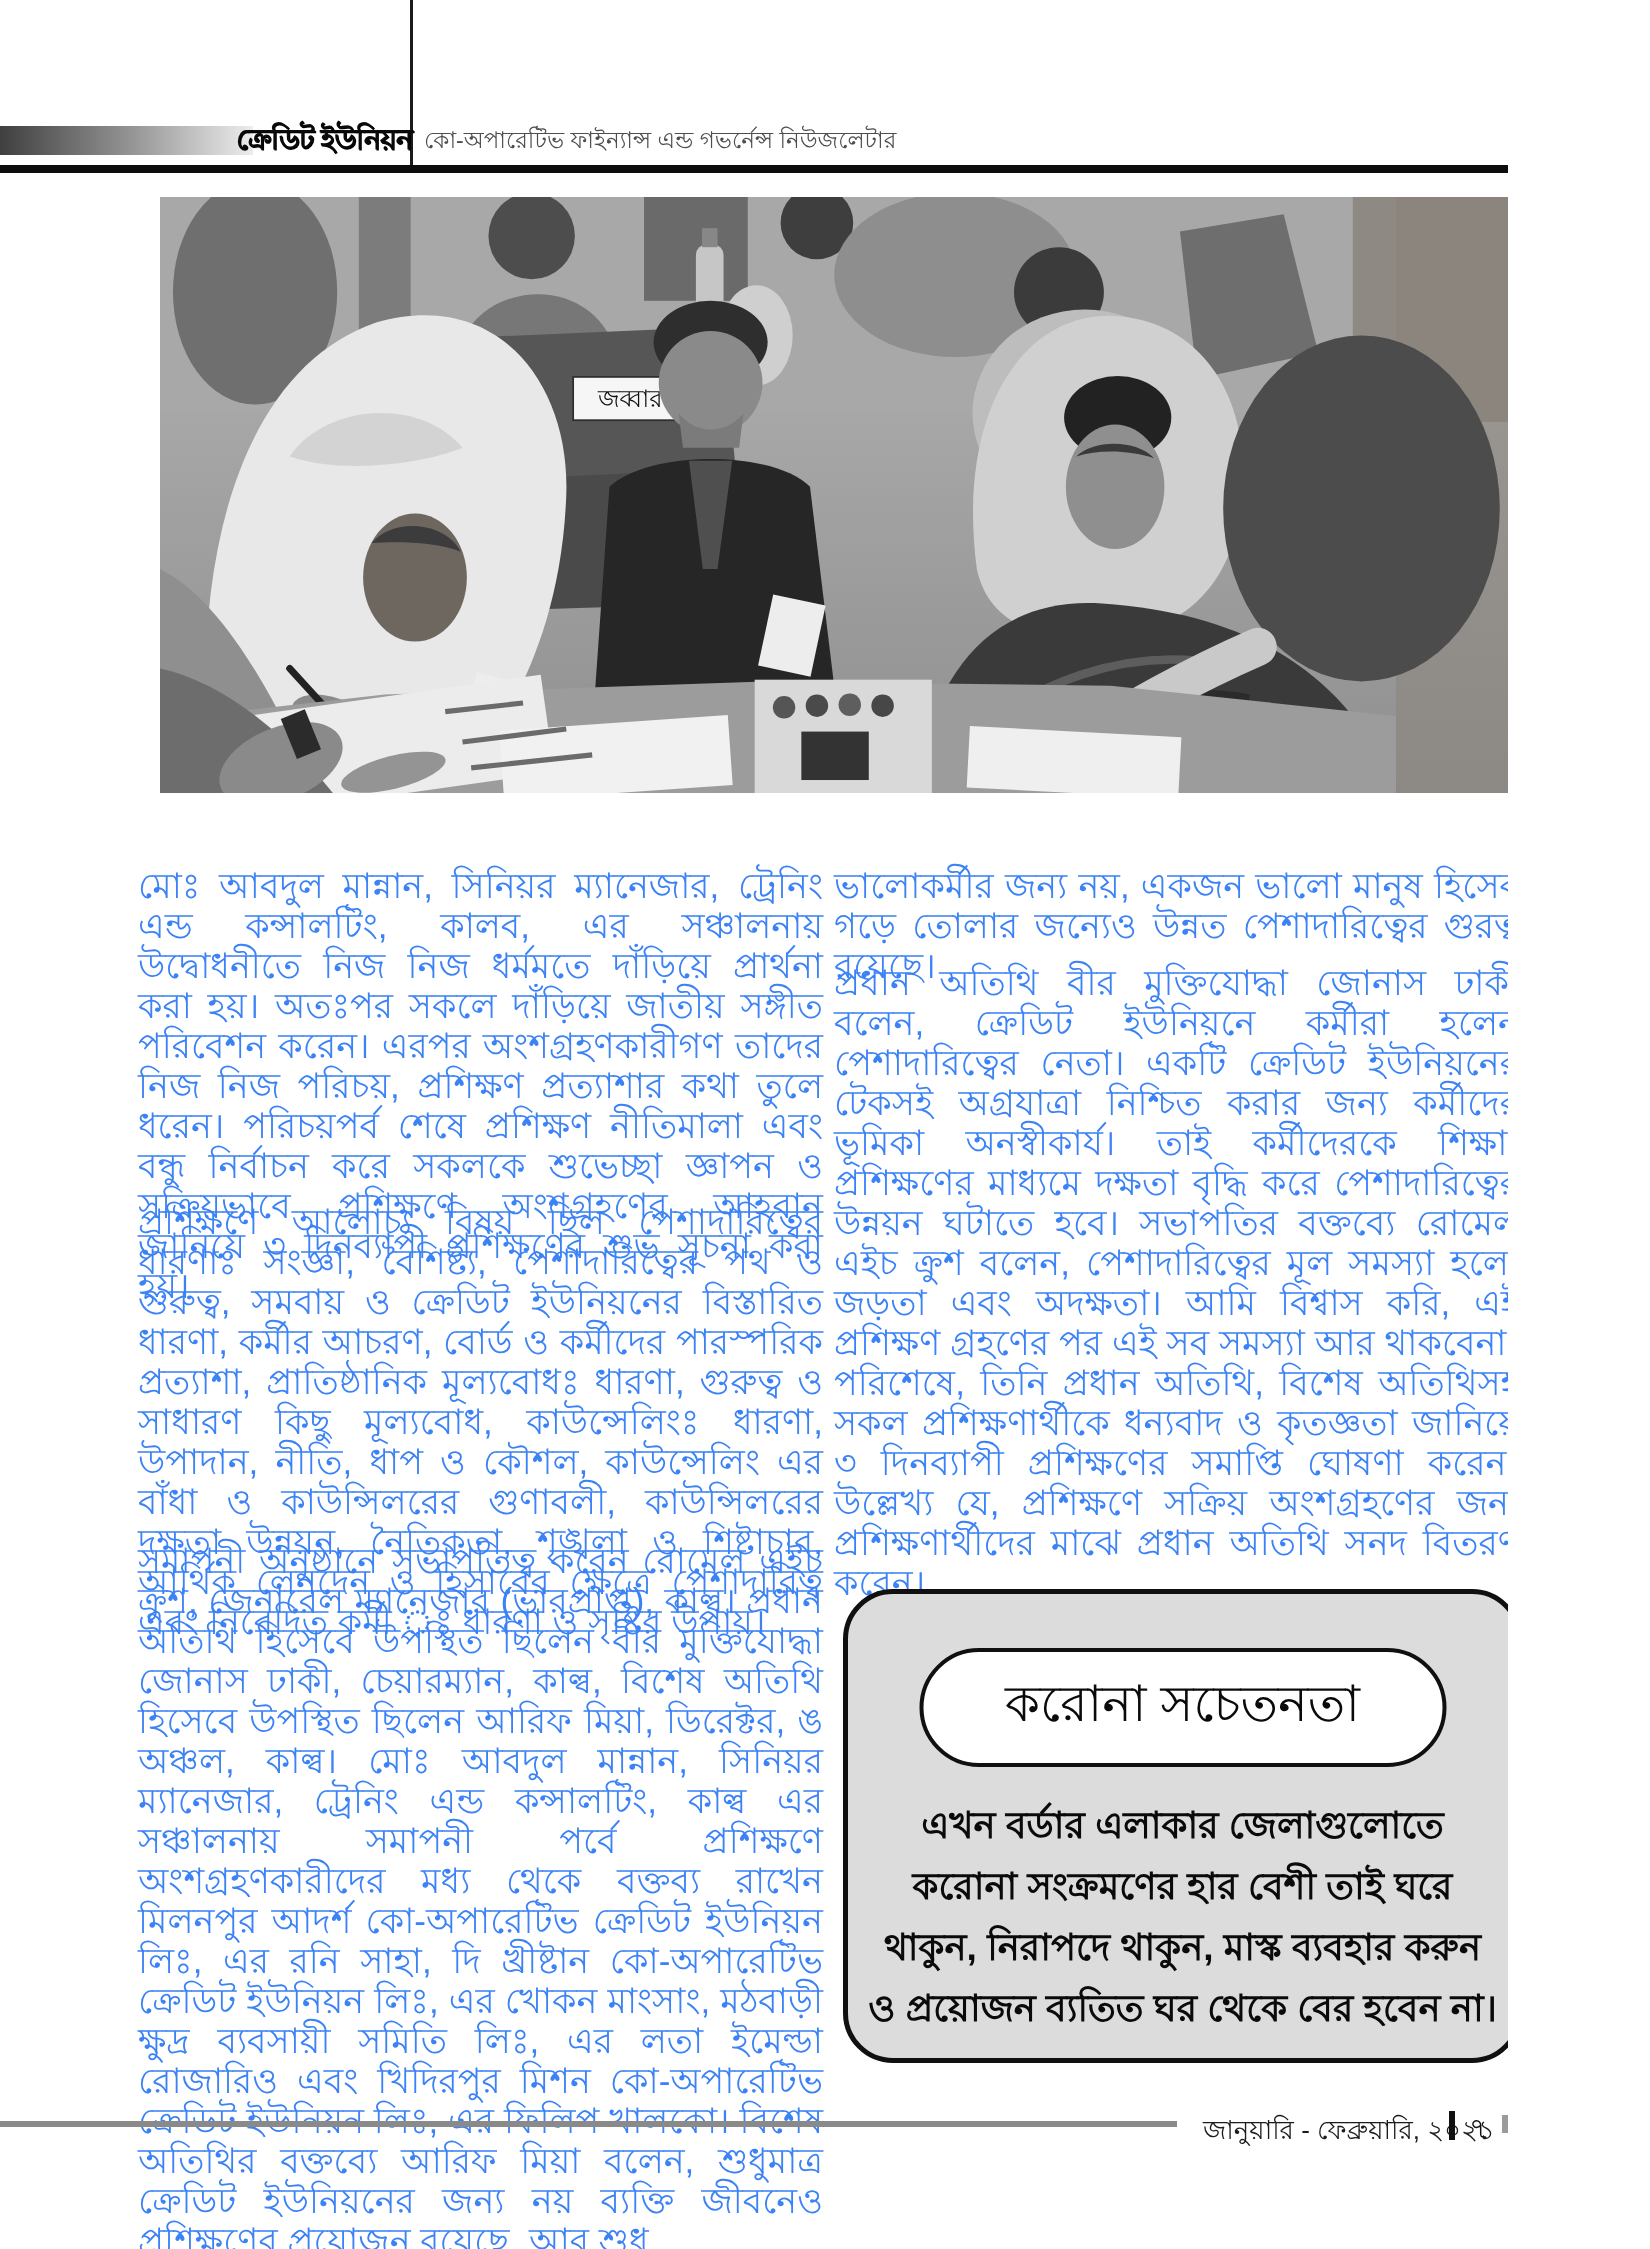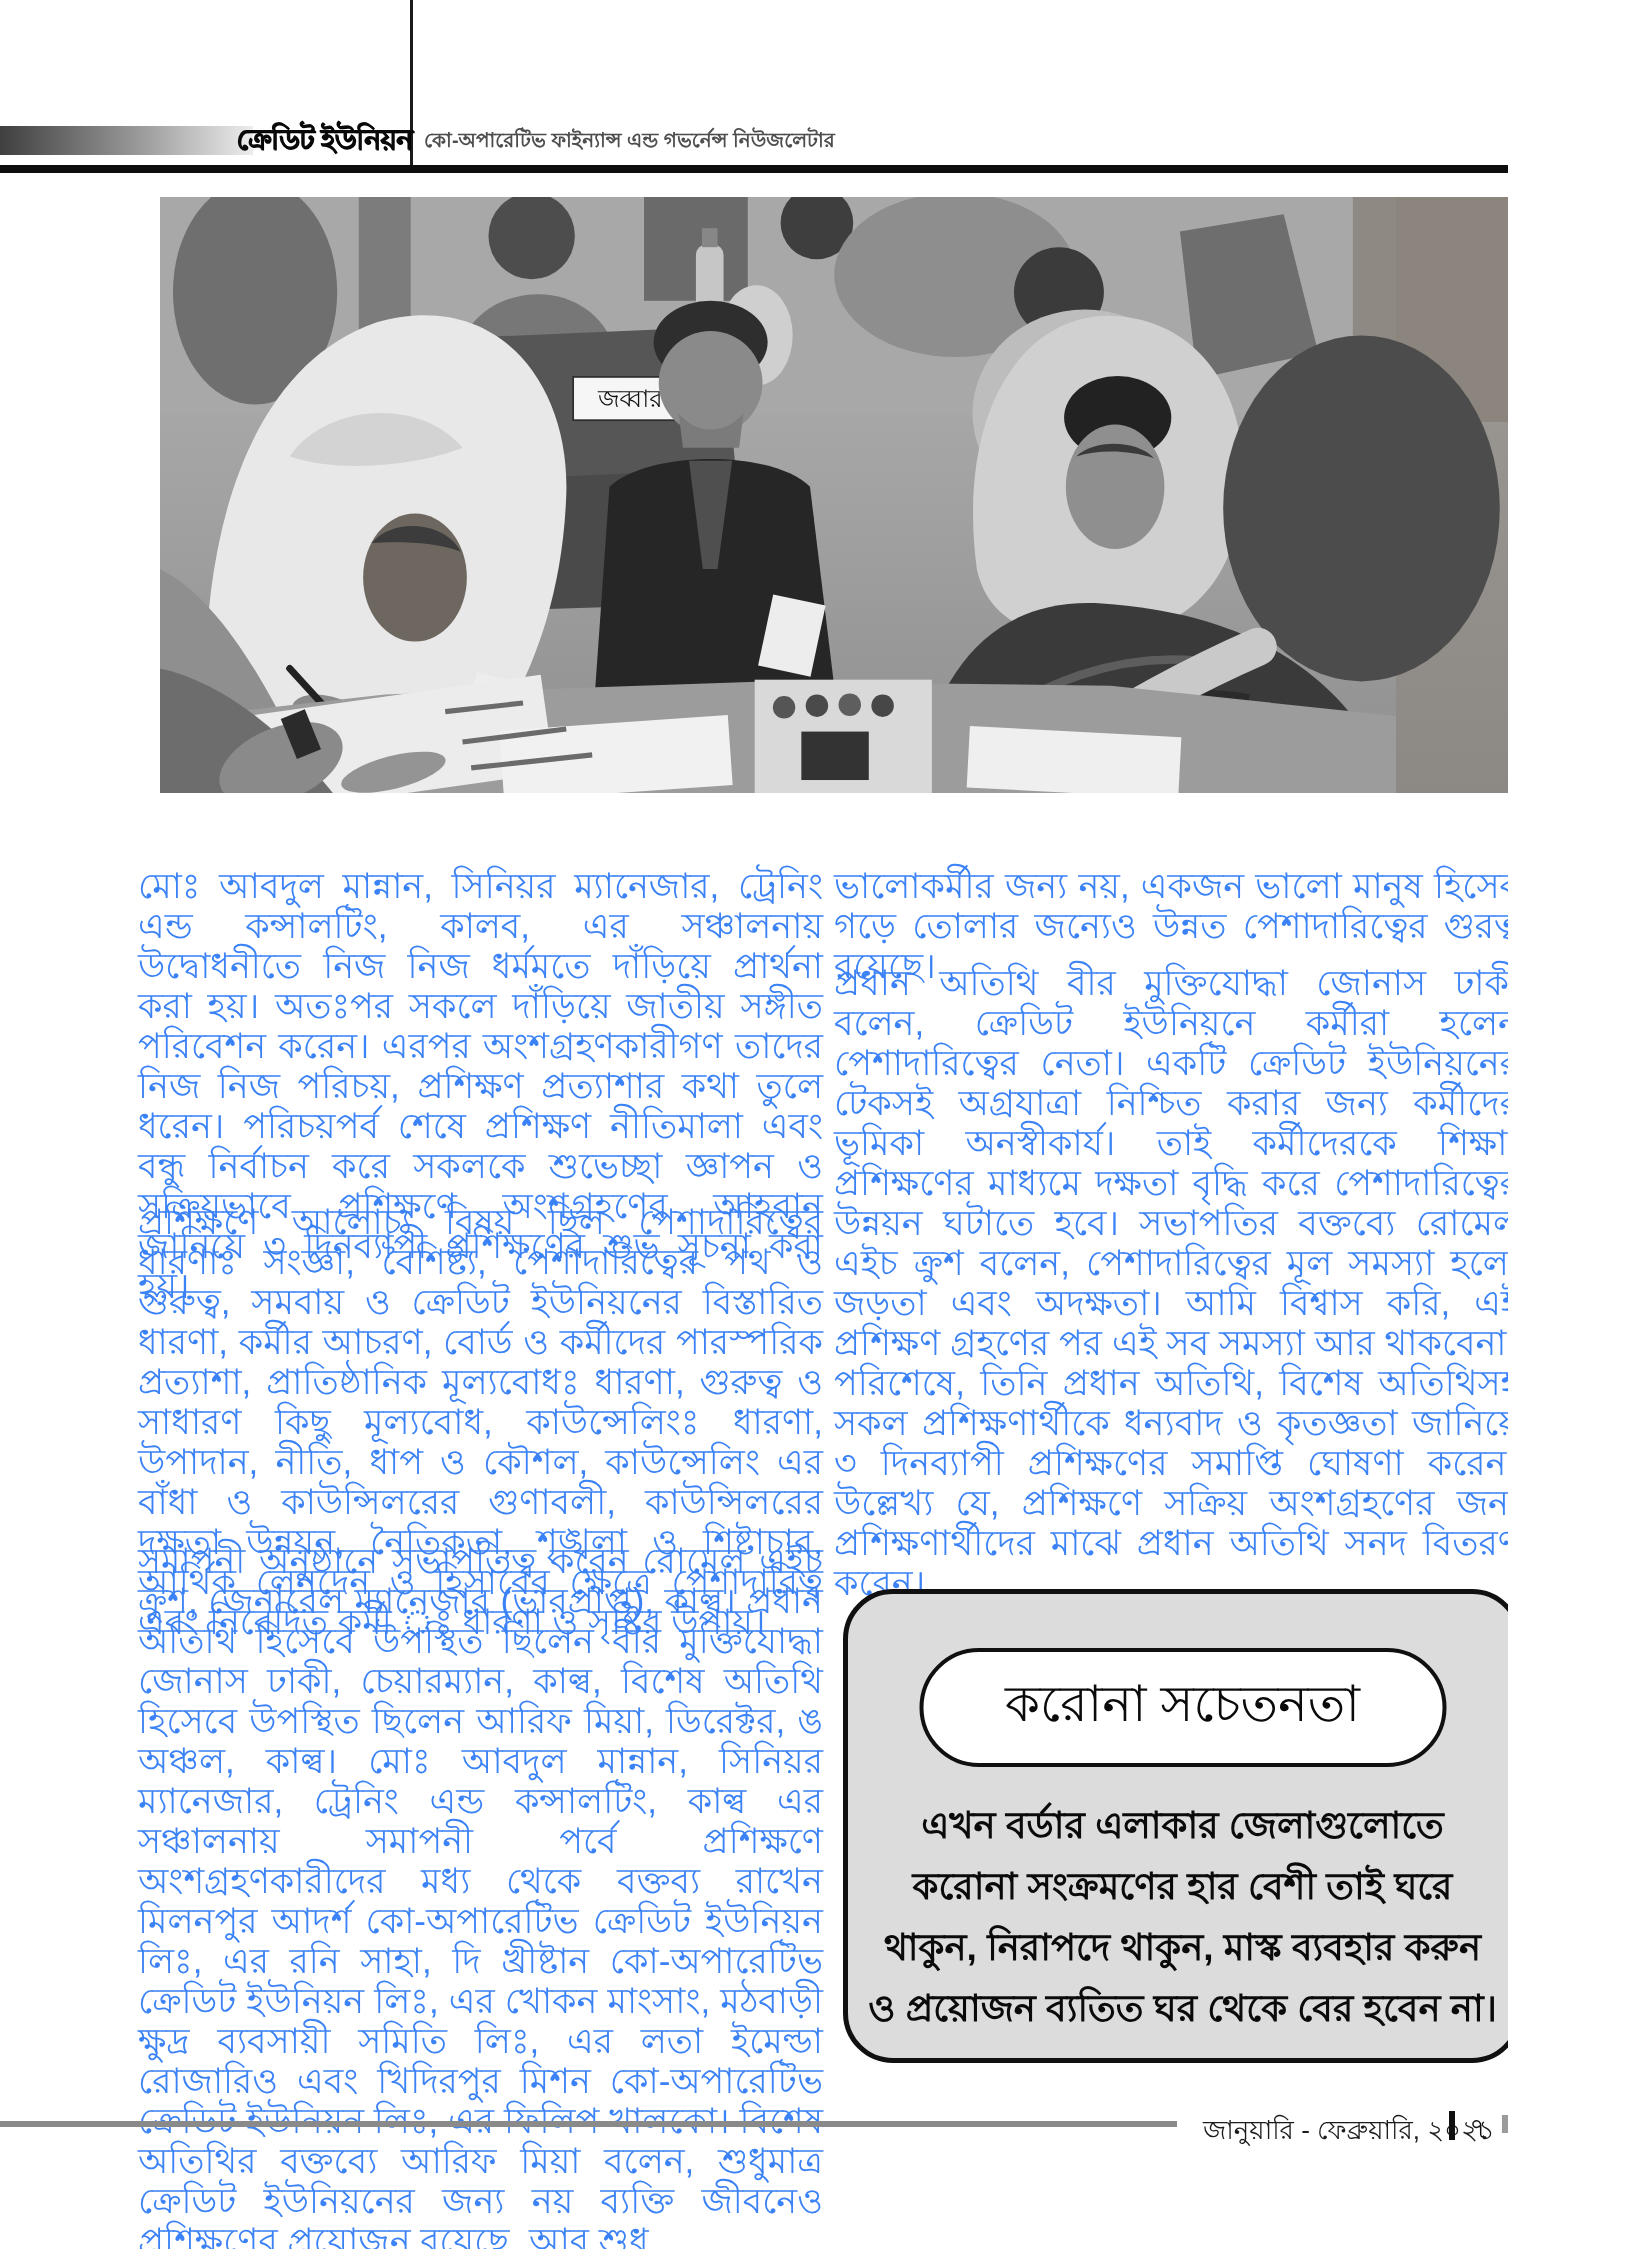--- a/index.html
+++ b/index.html
@@ -15,21 +15,21 @@
   .hdr-vline{position:absolute;left:410px;top:0;width:2.6px;height:165px;background:#1a1a1a;}
   .hdr-grad-left{position:absolute;left:0;top:126px;width:253px;height:29px;
     background:linear-gradient(90deg,#3f3f3f 0%,#9a9a9a 55%,#ededed 100%);}
   .hdr-grad-right{position:absolute;left:1516px;top:126px;width:134px;height:29px;
     background:linear-gradient(90deg,#ededed 0%,#9a9a9a 45%,#3f3f3f 100%);}
   .hdr-logo{position:absolute;left:244px;top:122px;width:160px;height:38px;
     font-size:28.5px;font-weight:bold;color:#0a0a0a;letter-spacing:-0.9px;
     display:flex;align-items:center;justify-content:center;white-space:nowrap;
     text-shadow:0.9px 0.9px 0 #000;}
   .hdr-title{position:absolute;left:424px;top:126px;height:31px;
-    font-size:20px;font-weight:700;color:#4e4e4e;display:flex;align-items:center;white-space:nowrap;}
+    font-size:23px;font-weight:400;color:#4e4e4e;display:flex;align-items:center;white-space:nowrap;}
   .hdr-blackbar{position:absolute;left:0;top:165px;width:1650px;height:7.8px;background:#0d0d0d;}
 
   
   .photo{position:absolute;left:160px;top:197px;width:1351px;height:596px;background:#e5e5e5;overflow:hidden;}
   .photo svg{display:block;}
   .photo-caption{position:absolute;left:160px;top:805px;width:1351px;
     text-align:center;font-size:27px;color:#141414;}
 
   
   .col-para{position:absolute;width:685px;font-size:35px;line-height:40px;

